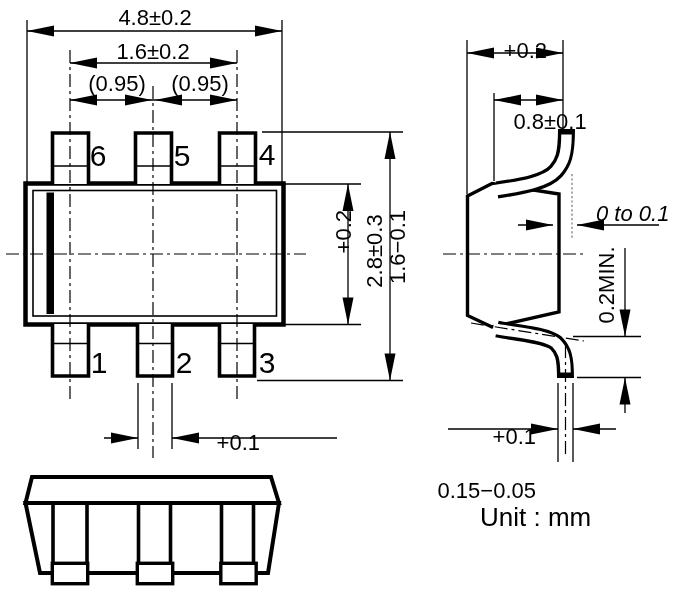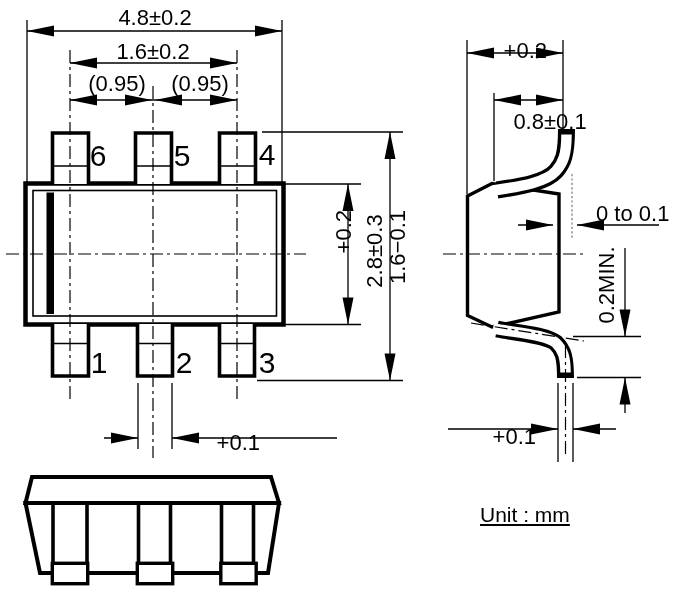--- a/index.html
+++ b/index.html
@@ -6,21 +6,21 @@
   .canvas{
     position:relative;width:676px;height:599px;background:#ffffff;
     font-family:"Liberation Sans", sans-serif;color:#000;overflow:hidden;
   }
   .canvas svg{position:absolute;left:0;top:0;}
   .t{position:absolute;font-size:22px;line-height:1.0;white-space:pre;color:#000;}
   .c{text-align:center;}
   .tol{line-height:18px;text-align:right;}
   .rot{transform:rotate(-90deg);transform-origin:center center;}
   .pin{font-size:30px;}
-  .unit{font-size:21px;text-decoration:underline;}
+  .unit{font-size:26px;}
   .thin{stroke:#000;stroke-width:1.3;fill:none;}
   .cl{stroke:#000;stroke-width:1.2;fill:none;stroke-dasharray:13 4 3 4;}
   .dot{stroke:#8a8a8a;stroke-width:1.4;fill:none;stroke-dasharray:2.2 2.2;}
   .arr{fill:#000;stroke:none;}
 </style>
 </head>
 <body>
 
 <div class="canvas">
 
@@ -191,23 +191,24 @@
   <div class="t tol" style="left:160px;top:398px;width:100px;">
     <div>+0.1</div>
   </div>
 
   <div class="t tol" style="left:447px;top:6px;width:100px;">
     <div>+0.2</div>
   </div>
 
   <div class="t c" style="left:505px;top:71px;width:90px;margin-top:40px;">0.8±0.1</div>
 
-  <div class="t" style="left:596px;top:203px;">0 to 0.1</div>
+  <div class="t" style="left:596px;top:203px;font-style:italic;">0 to 0.1</div>
 
   <div class="t c rot" style="left:565px;top:274px;width:84px;height:22px;">0.2MIN.</div>
 
   <div class="t tol" style="left:436px;top:392px;width:100px;">
     <div>+0.1</div>
+    <div>0.15−0.05</div>
   </div>
 
   <div class="t unit" style="left:480px;top:504px;">Unit : mm</div>
 
 </div>
 
 </body></html>

